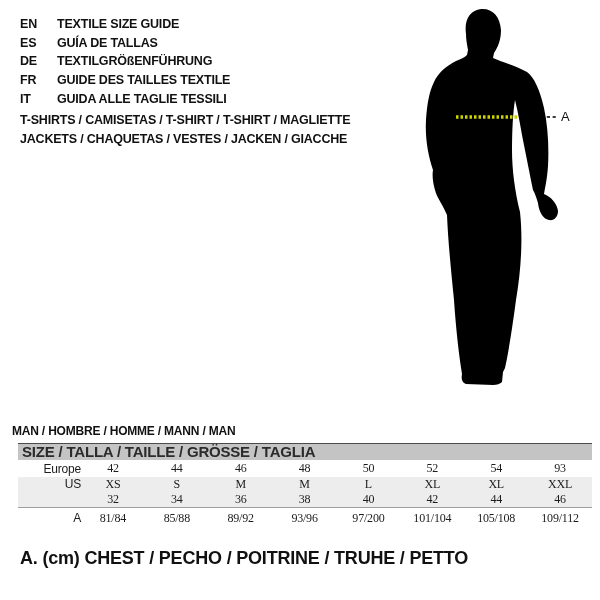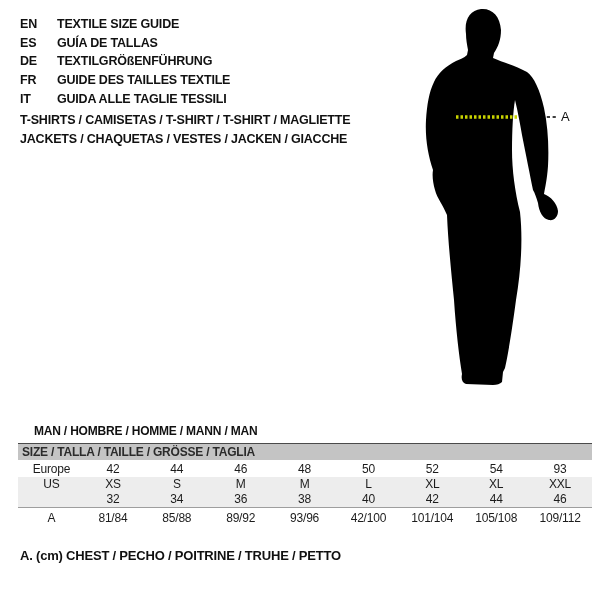--- a/index.html
+++ b/index.html
@@ -12,35 +12,35 @@
   .lang-row{display:flex;line-height:18.7px;font-size:12.5px;font-weight:bold;letter-spacing:-0.2px;}
   .lang-code{width:37px;flex:0 0 37px;}
   
   .cat-block{position:absolute;left:20px;top:111px;font-size:12.5px;font-weight:bold;
     letter-spacing:-0.2px;line-height:18.5px;}
   
   .figure-wrap{position:absolute;left:415px;top:0;width:185px;height:400px;}
   .figure-wrap svg{position:absolute;left:0;top:0;}
   .measure-label{position:absolute;left:146px;top:109px;font-size:13px;font-weight:normal;color:#111;}
   
-  .section-heading{position:absolute;left:34px;top:424px;font-size:12px;font-weight:bold;letter-spacing:-0.2px;}
+  .section-heading{position:absolute;left:12px;top:424px;font-size:12px;font-weight:bold;letter-spacing:-0.2px;}
   
   .size-table{position:absolute;left:18px;top:443px;width:574px;border-top:1px solid #4a4a4a;
     font-size:12px;letter-spacing:-0.2px;color:#1c1c1c;}
-  .t-header{height:16px;line-height:16px;padding-left:4px;font-size:12px;font-weight:bold;color:#2b2b2b;}
+  .t-header{height:16px;line-height:16px;padding-left:4px;font-size:15px;font-weight:bold;color:#2b2b2b;}
   .t-row{display:grid;grid-template-columns:63px repeat(8,1fr);align-items:center;}
-  .t-row .t-label{padding-left:4px;text-align:center;}
-  .t-row .cell{text-align:center;}
+  .t-row .t-label{padding-left:4px;text-align:right;}
+  .t-row .cell{text-align:center;font-family:Liberation Serif, serif;}
   .row-europe{height:17px;}
   .row-us{height:30px;}
   .row-us .cell{line-height:15px;}
   .row-us .cell span{display:block;}
   .row-a{height:20px;}
   
-  .footnote{position:absolute;left:20px;top:548px;font-size:13px;font-weight:bold;letter-spacing:-0.2px;}
+  .footnote{position:absolute;left:20px;top:548px;font-size:18px;font-weight:bold;letter-spacing:-0.2px;}
 </style>
 </head>
 <body>
 
 <div class="canvas">
 
   <div class="lang-block">
     <div class="lang-row">
       <span class="lang-code">EN</span>
       <span class="lang-label">TEXTILE SIZE GUIDE</span>
@@ -164,21 +164,21 @@
           <span>46</span>
         </span>
     </div>
 
     <div class="t-row row-a">
       <span class="t-label">A</span>
       <span class="cell">81/84</span>
       <span class="cell">85/88</span>
       <span class="cell">89/92</span>
       <span class="cell">93/96</span>
-      <span class="cell">42/100</span>
+      <span class="cell">97/200</span>
       <span class="cell">101/104</span>
       <span class="cell">105/108</span>
       <span class="cell">109/112</span>
     </div>
   </div>
 
   <div class="footnote">A. (cm) CHEST / PECHO / POITRINE / TRUHE / PETTO</div>
 
 </div>
 

